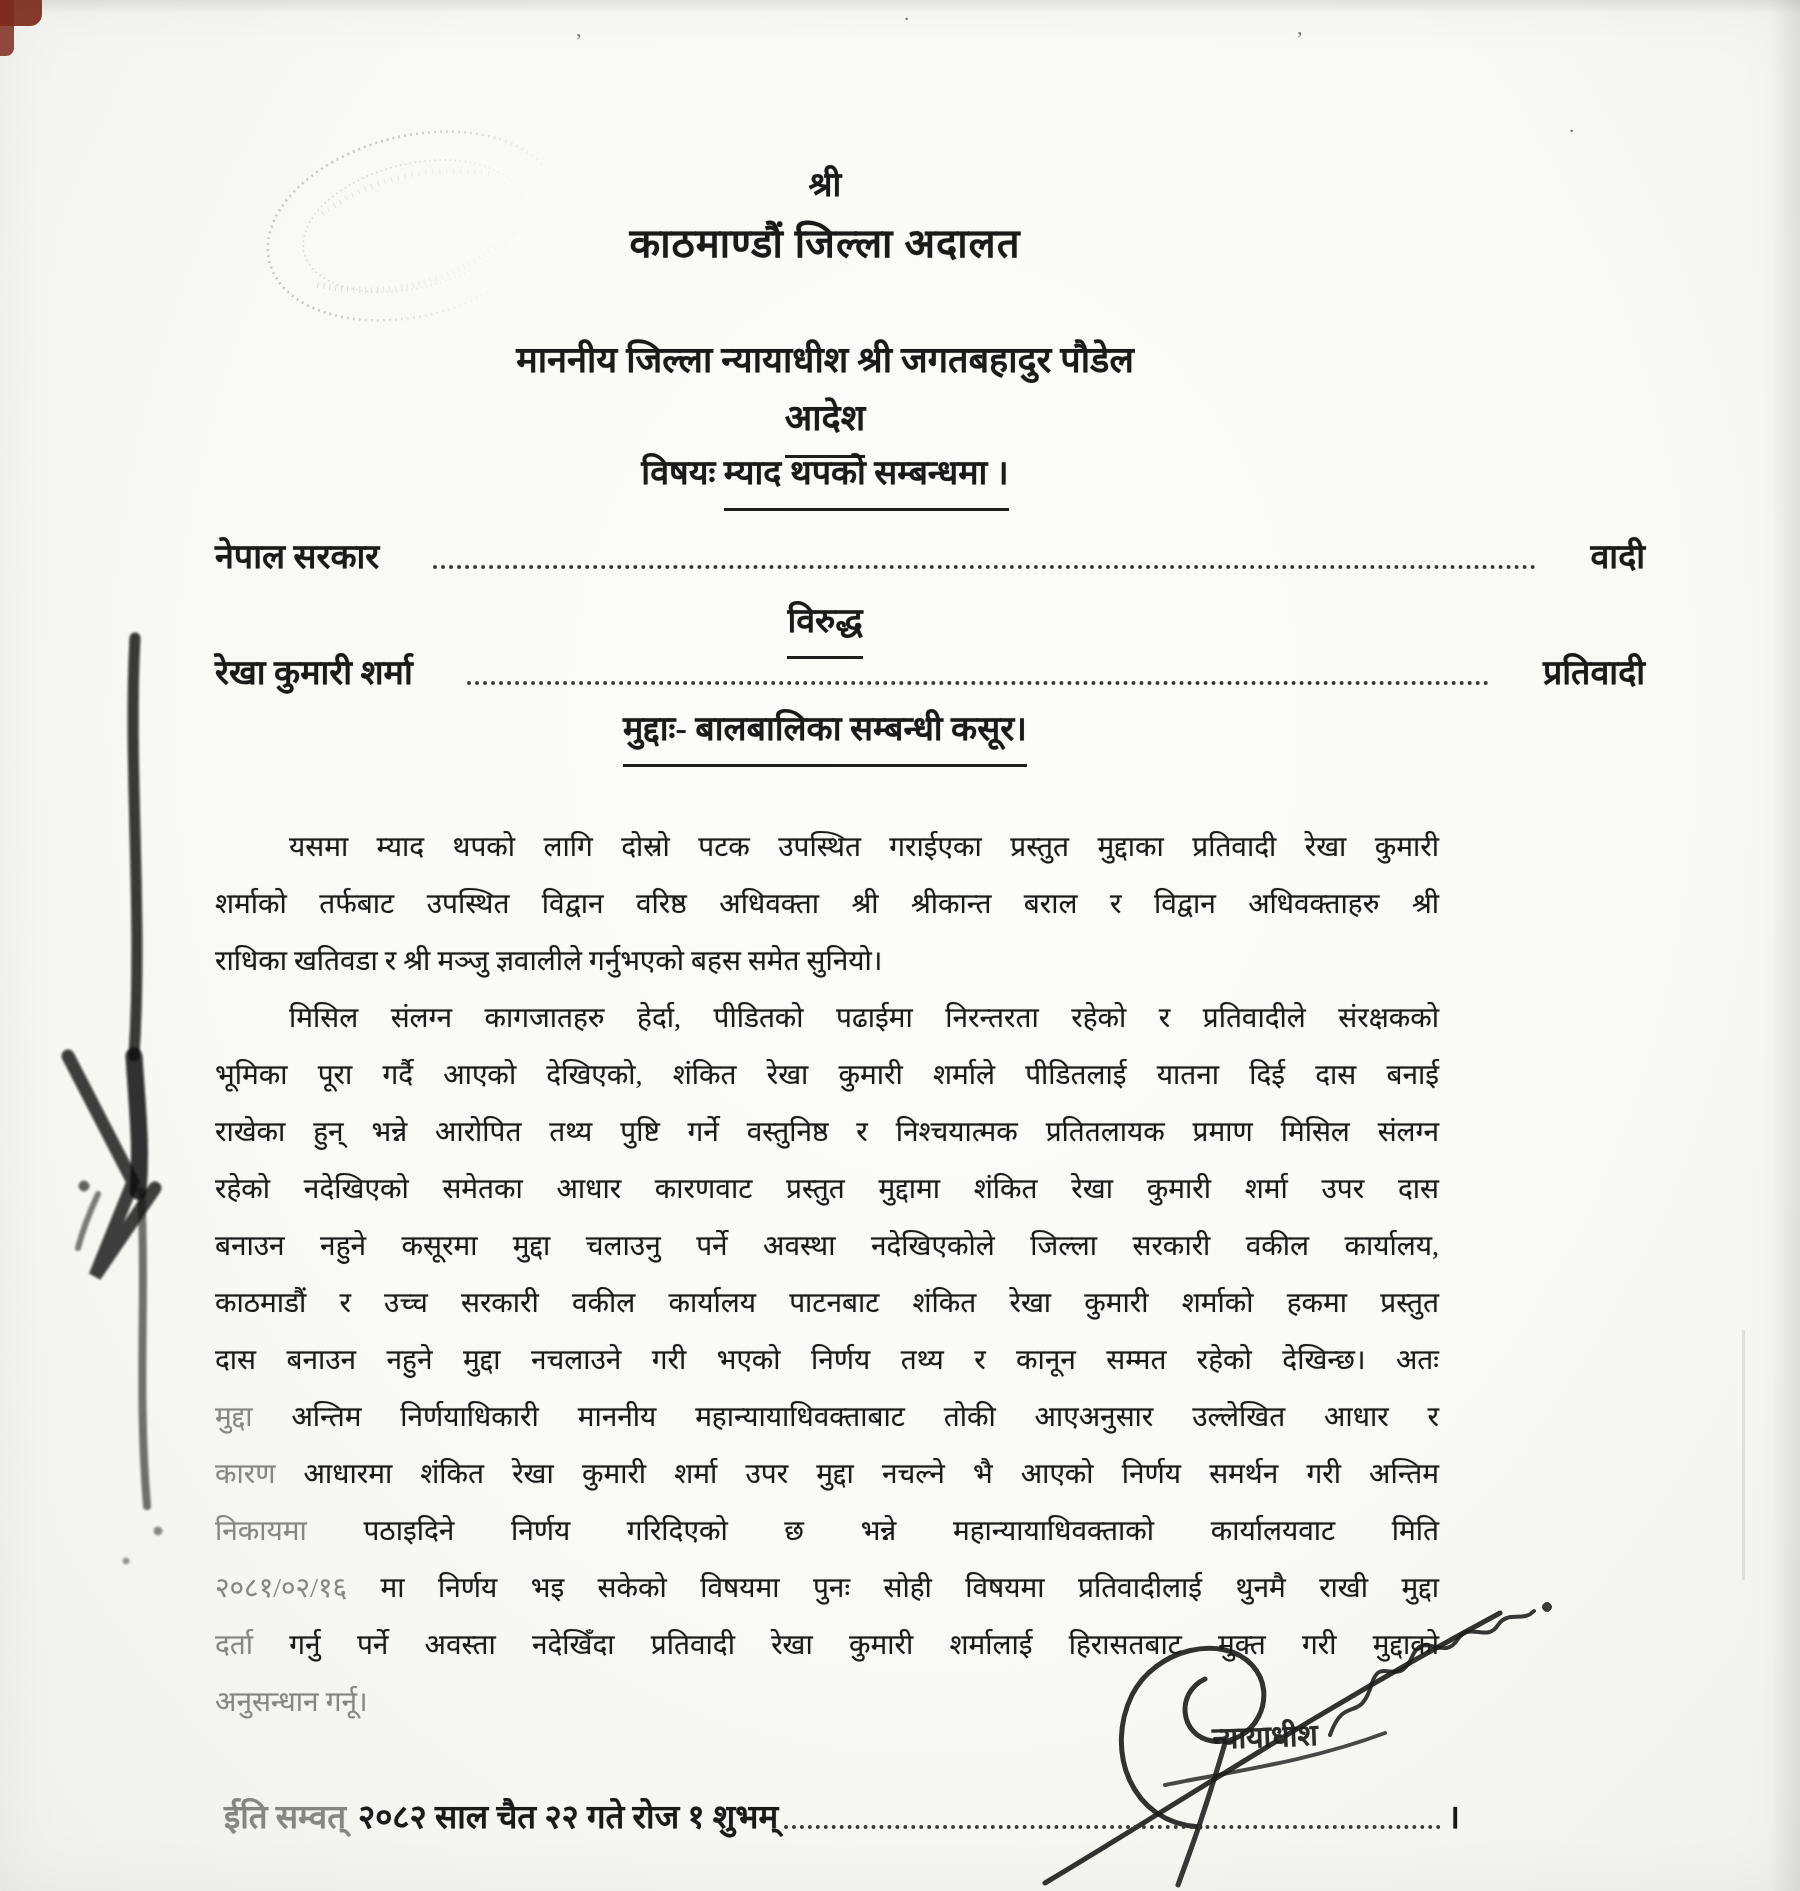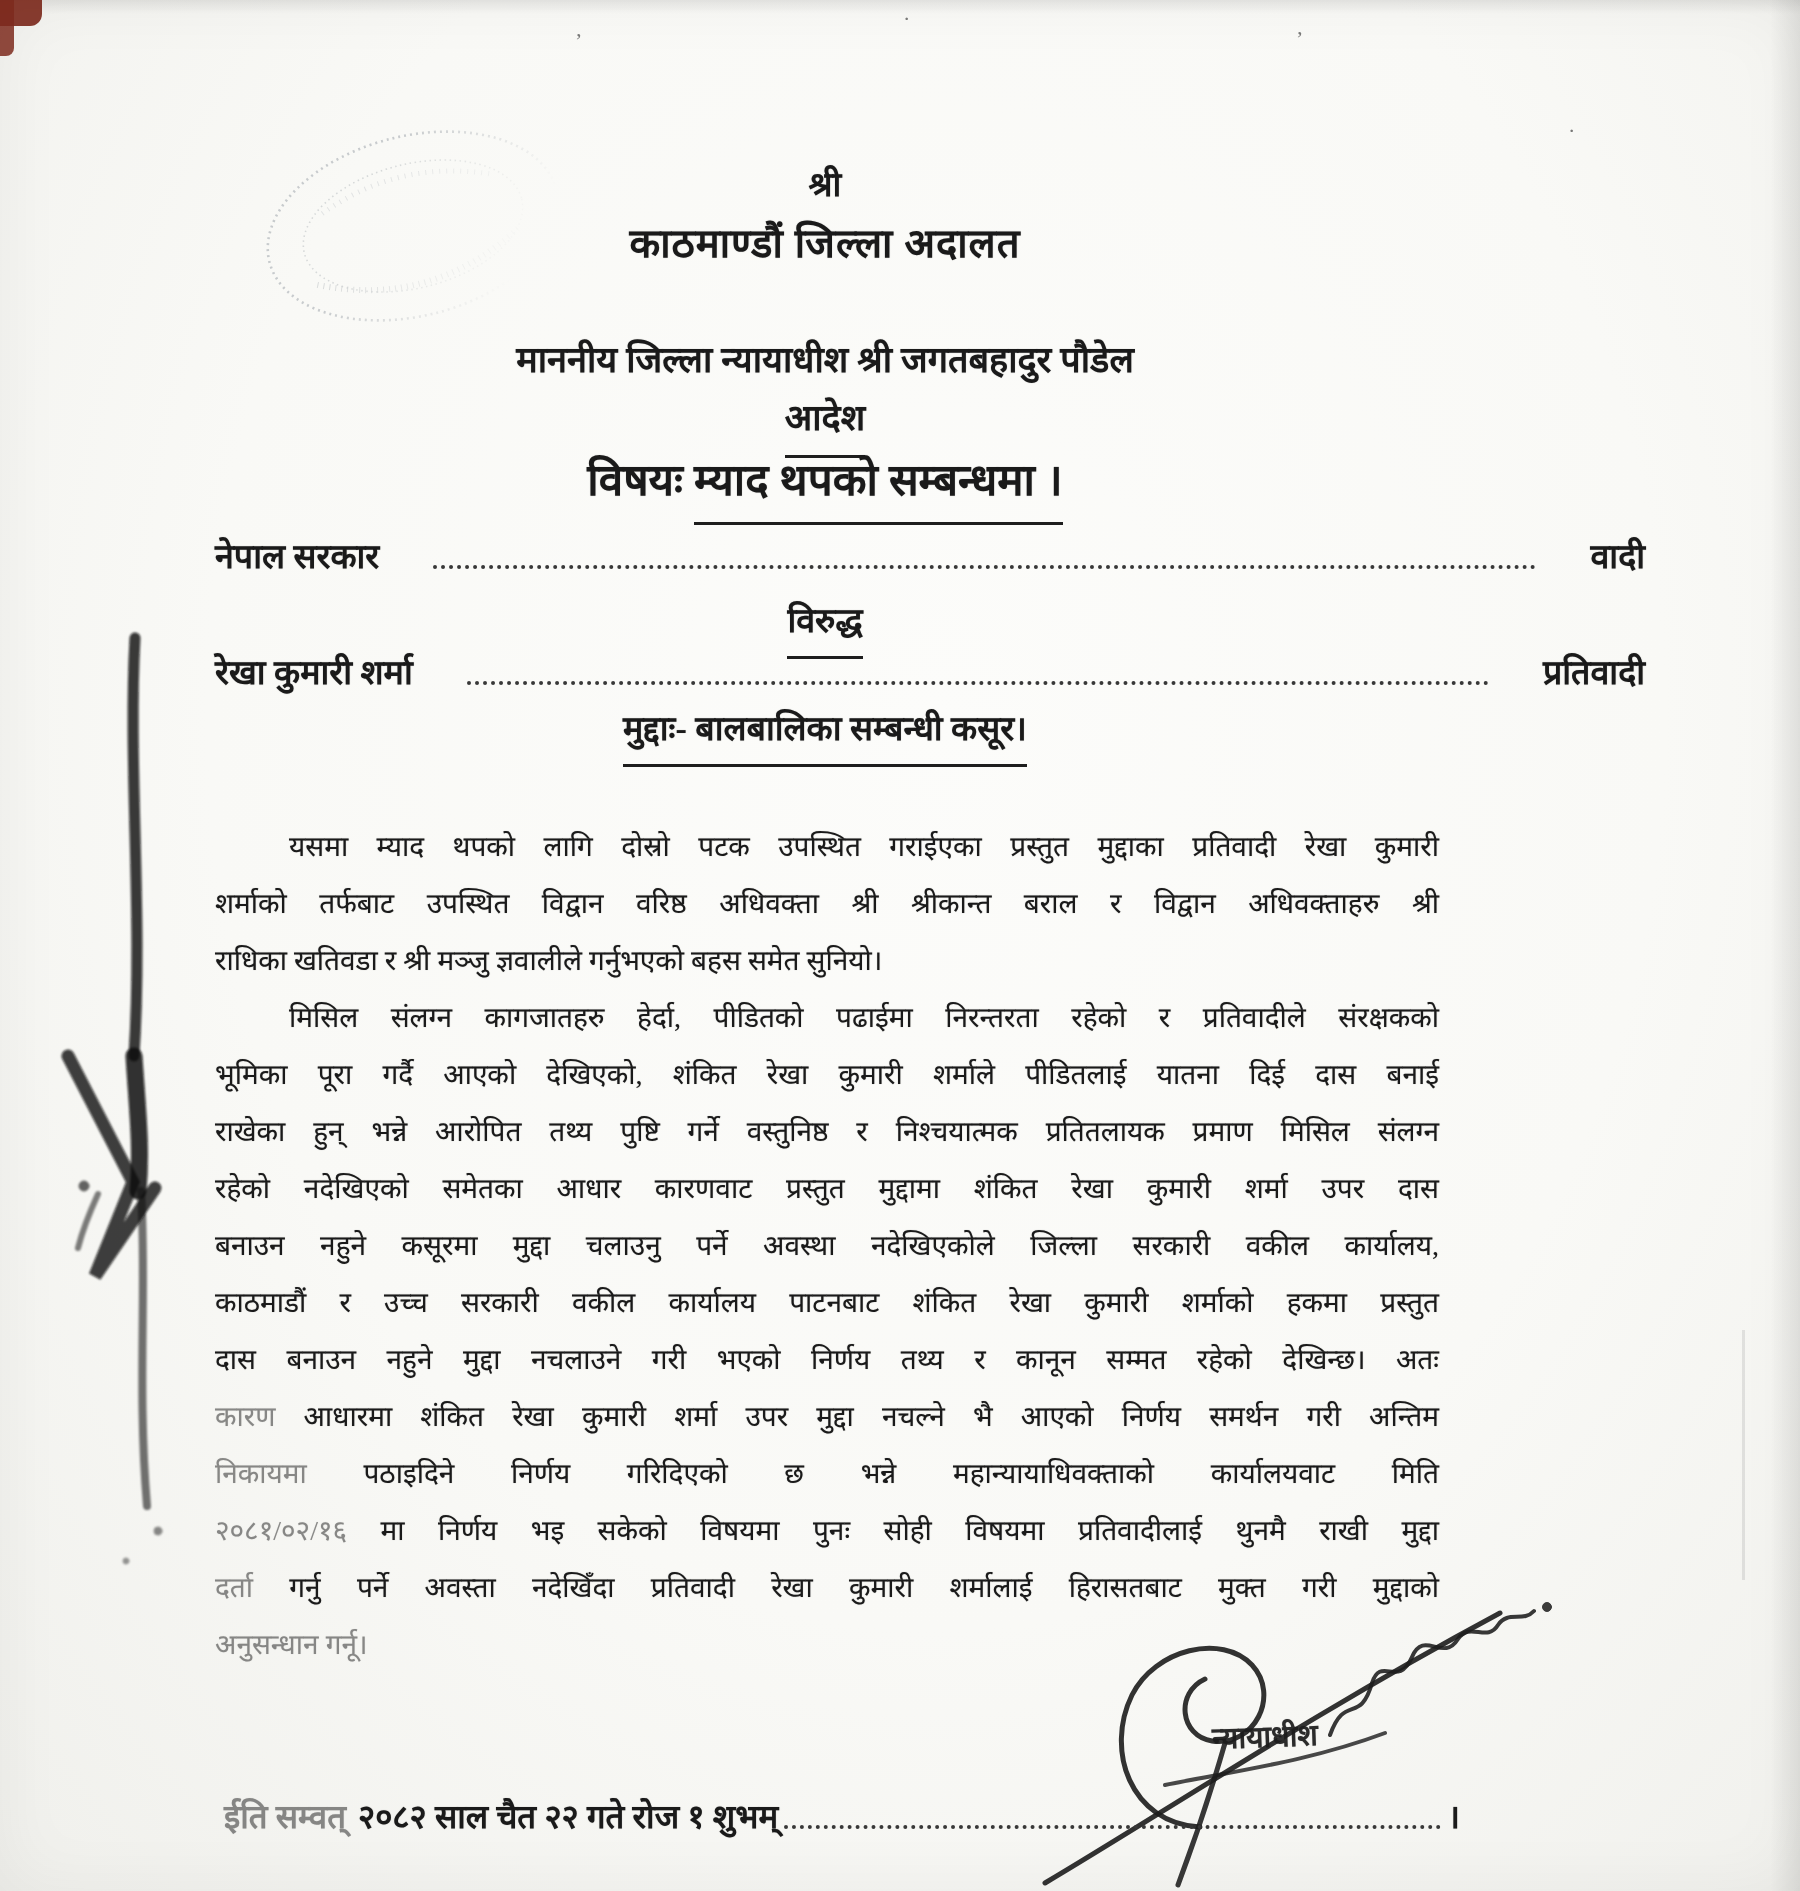--- a/index.html
+++ b/index.html
@@ -16,21 +16,21 @@
   .edge-top { position:absolute; left:0; top:0; width:100%; height:14px;
     background:linear-gradient(to bottom, rgba(60,60,60,.10), rgba(0,0,0,0)); }
 
   
   .h { position:absolute; left:215px; width:1220px; text-align:center; font-weight:700; }
   .h-sal    { top:160px;  font-size:34px; }
   .h-court  { top:214px;  font-size:40px; letter-spacing:1px; }
   .h-bench  { top:280px;  font-size:36px; }
   .h-judge  { top:334px;  font-size:36px; }
   .h-order  { top:392px;  font-size:36px; }
-  .h-subj   { top:448px;  font-size:44px; }
+  .h-subj   { top:448px;  font-size:34px; }
   .ul { border-bottom:3px solid #1e1e1e; padding-bottom:17px; }
 
   
   .prow { position:absolute; left:215px; width:1430px; display:flex; align-items:flex-end;
           font-weight:700; font-size:34px;gap:48px; }
   .prow-plaintiff { top:532px; }
   .prow-defendant { top:648px; }
   .leader { flex:1 1 auto; border-bottom:4px dotted #383838; margin:0 6px;
             transform:translateY(-9px); min-width:40px; }
   .h-versus { top:596px; font-size:34px; }
@@ -135,20 +135,23 @@
     <div class="bline short">राधिका खतिवडा र श्री मञ्जु ज्ञवालीले गर्नुभएको बहस समेत सुनियो।</div>
 
     <div class="bline indent">मिसिल संलग्न कागजातहरु हेर्दा, पीडितको पढाईमा निरन्तरता रहेको र प्रतिवादीले संरक्षकको</div>
     <div class="bline">भूमिका पूरा गर्दै आएको देखिएको, शंकित रेखा कुमारी शर्माले पीडितलाई यातना दिई दास बनाई</div>
     <div class="bline">राखेका हुन् भन्ने आरोपित तथ्य पुष्टि गर्ने वस्तुनिष्ठ र निश्चयात्मक प्रतितलायक प्रमाण मिसिल संलग्न</div>
     <div class="bline">रहेको नदेखिएको समेतका आधार कारणवाट प्रस्तुत मुद्दामा शंकित रेखा कुमारी शर्मा उपर दास</div>
     <div class="bline">बनाउन नहुने कसूरमा मुद्दा चलाउनु पर्ने अवस्था नदेखिएकोले जिल्ला सरकारी वकील कार्यालय,</div>
     <div class="bline">काठमाडौं र उच्च सरकारी वकील कार्यालय पाटनबाट शंकित रेखा कुमारी शर्माको हकमा प्रस्तुत</div>
     <div class="bline">दास बनाउन नहुने मुद्दा नचलाउने गरी भएको निर्णय तथ्य र कानून सम्मत रहेको देखिन्छ।  अतः</div>
     <div class="bline">
+      <span class="faded">मुद्दा</span> <span>अन्तिम निर्णयाधिकारी माननीय महान्यायाधिवक्ताबाट तोकी आएअनुसार उल्लेखित आधार र</span>
+    </div>
+    <div class="bline">
       <span class="faded">कारण</span> <span>आधारमा शंकित रेखा कुमारी शर्मा उपर मुद्दा नचल्ने भै आएको निर्णय समर्थन गरी अन्तिम</span>
     </div>
     <div class="bline">
       <span class="faded">निकायमा</span> <span>पठाइदिने निर्णय गरिदिएको छ भन्ने महान्यायाधिवक्ताको कार्यालयवाट मिति</span>
     </div>
     <div class="bline">
       <span class="faded">२०८१/०२/१६</span> <span>मा निर्णय भइ सकेको विषयमा पुनः सोही विषयमा प्रतिवादीलाई थुनमै राखी मुद्दा</span>
     </div>
     <div class="bline">
       <span class="faded">दर्ता</span> <span>गर्नु पर्ने अवस्ता नदेखिँदा प्रतिवादी रेखा कुमारी शर्मालाई हिरासतबाट मुक्त गरी मुद्दाको</span>

